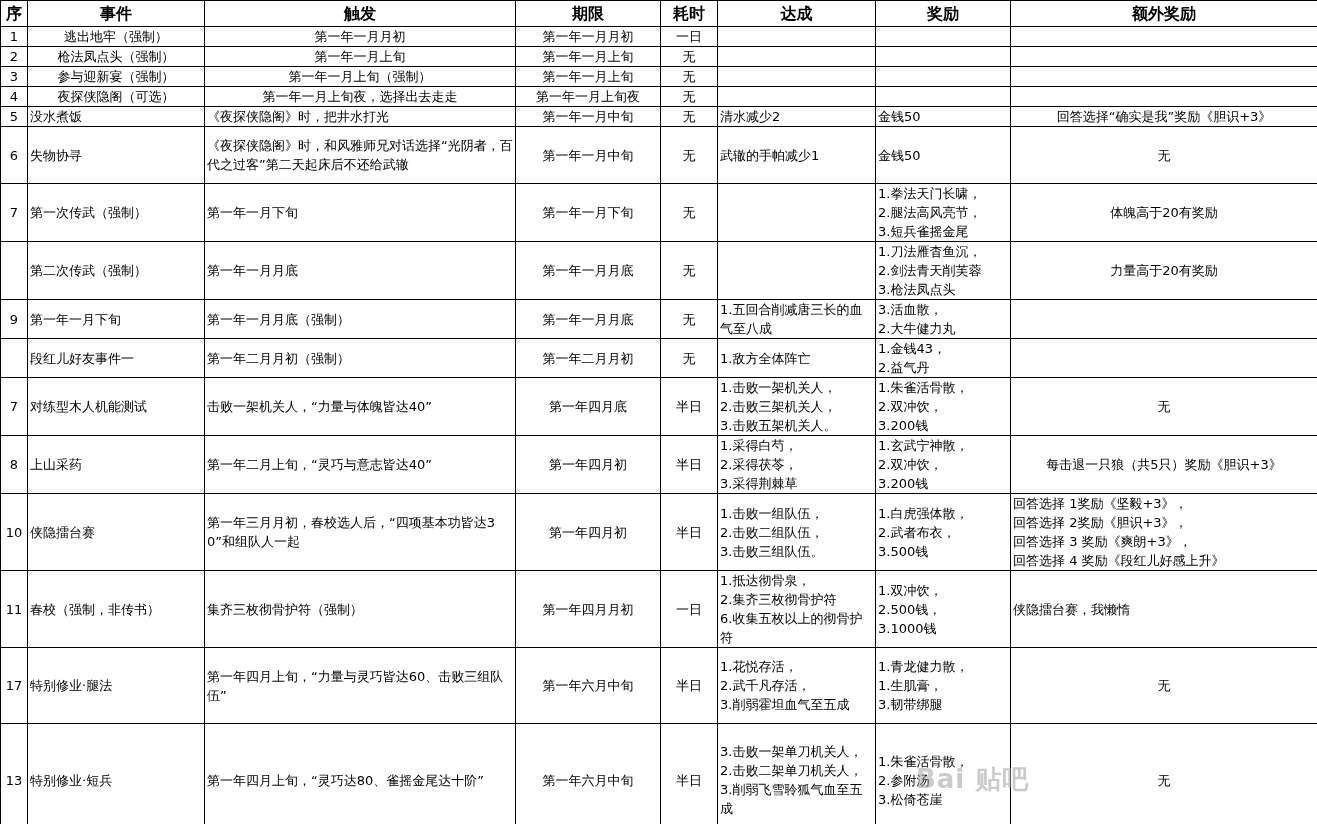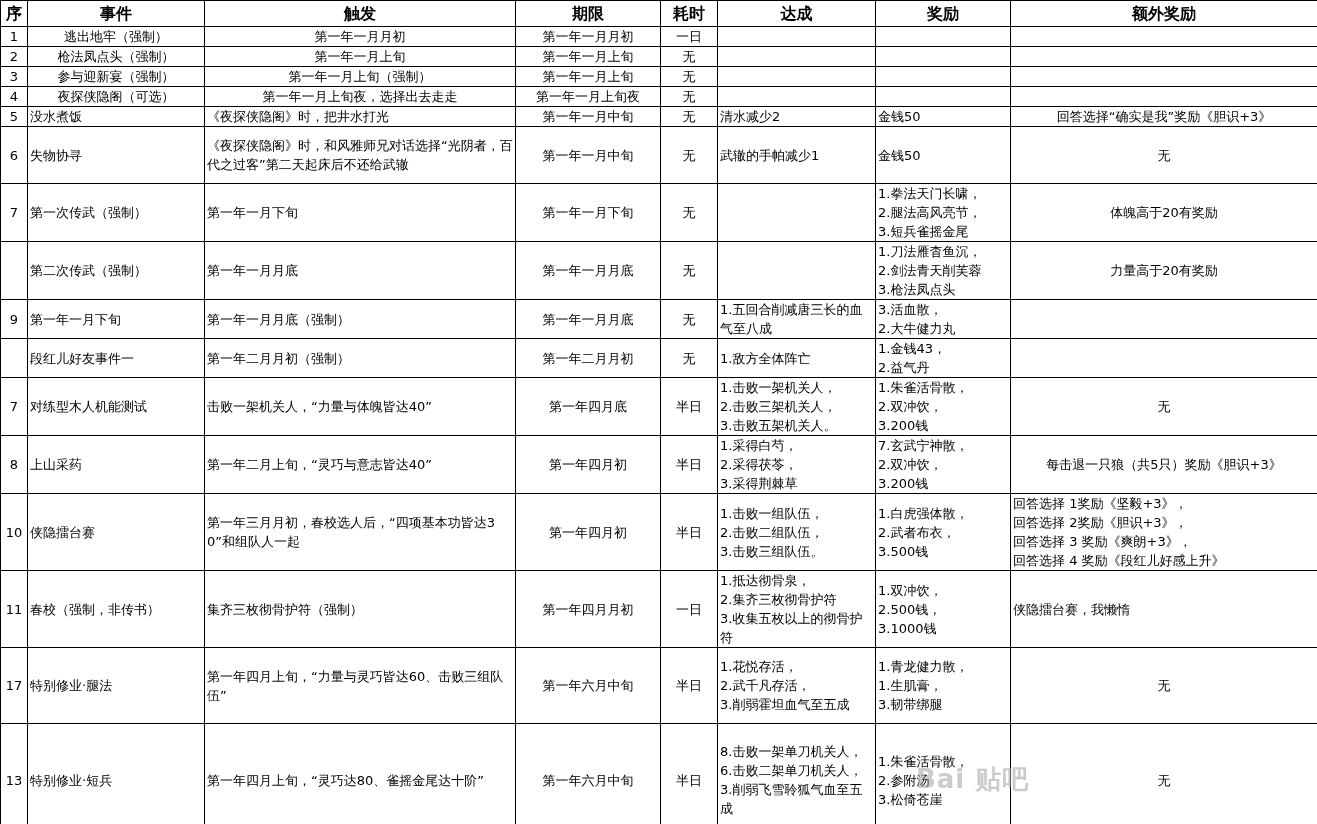--- a/index.html
+++ b/index.html
@@ -208,21 +208,21 @@
         <td class="l">上山采药</td>
         <td class="l">第一年二月上旬，“灵巧与意志皆达40”</td>
         <td class="c">第一年四月初</td>
         <td class="c">半日</td>
         <td class="l multi">
           <span>1.采得白芍，</span>
           <span>2.采得茯苓，</span>
           <span>3.采得荆棘草</span>
         </td>
         <td class="l multi">
-          <span>7.玄武宁神散，</span>
+          <span>1.玄武宁神散，</span>
           <span>2.双冲饮，</span>
           <span>3.200钱</span>
         </td>
         <td class="c multi">
           <span>每击退一只狼（共5只）奖励《胆识+3》</span>
         </td>
       </tr>
       <tr style="height: 76px;">
         <td class="c">10</td>
         <td class="l">侠隐擂台赛</td>
@@ -248,21 +248,21 @@
       </tr>
       <tr style="height: 76px;">
         <td class="c">11</td>
         <td class="l">春校（强制，非传书）</td>
         <td class="l">集齐三枚彻骨护符（强制）</td>
         <td class="c">第一年四月月初</td>
         <td class="c">一日</td>
         <td class="l multi">
           <span>1.抵达彻骨泉，</span>
           <span>2.集齐三枚彻骨护符</span>
-          <span>3.收集五枚以上的彻骨护符</span>
+          <span>6.收集五枚以上的彻骨护符</span>
         </td>
         <td class="l multi">
           <span>1.双冲饮，</span>
           <span>2.500钱，</span>
           <span>3.1000钱</span>
         </td>
         <td class="l multi">
           <span>侠隐擂台赛，我懒惰</span>
         </td>
       </tr>
@@ -286,22 +286,22 @@
           <span>无</span>
         </td>
       </tr>
       <tr style="height: 113px;">
         <td class="c">13</td>
         <td class="l">特别修业·短兵</td>
         <td class="l">第一年四月上旬，“灵巧达80、雀摇金尾达十阶”</td>
         <td class="c">第一年六月中旬</td>
         <td class="c">半日</td>
         <td class="l multi">
-          <span>8.击败一架单刀机关人，</span>
-          <span>6.击败二架单刀机关人，</span>
+          <span>3.击败一架单刀机关人，</span>
+          <span>2.击败二架单刀机关人，</span>
           <span>3.削弱飞雪聆狐气血至五成</span>
         </td>
         <td class="l multi">
           <span>1.朱雀活骨散，</span>
           <span>2.参附汤</span>
           <span>3.松倚苍崖</span>
         </td>
         <td class="c multi">
           <span>无</span>
         </td>

